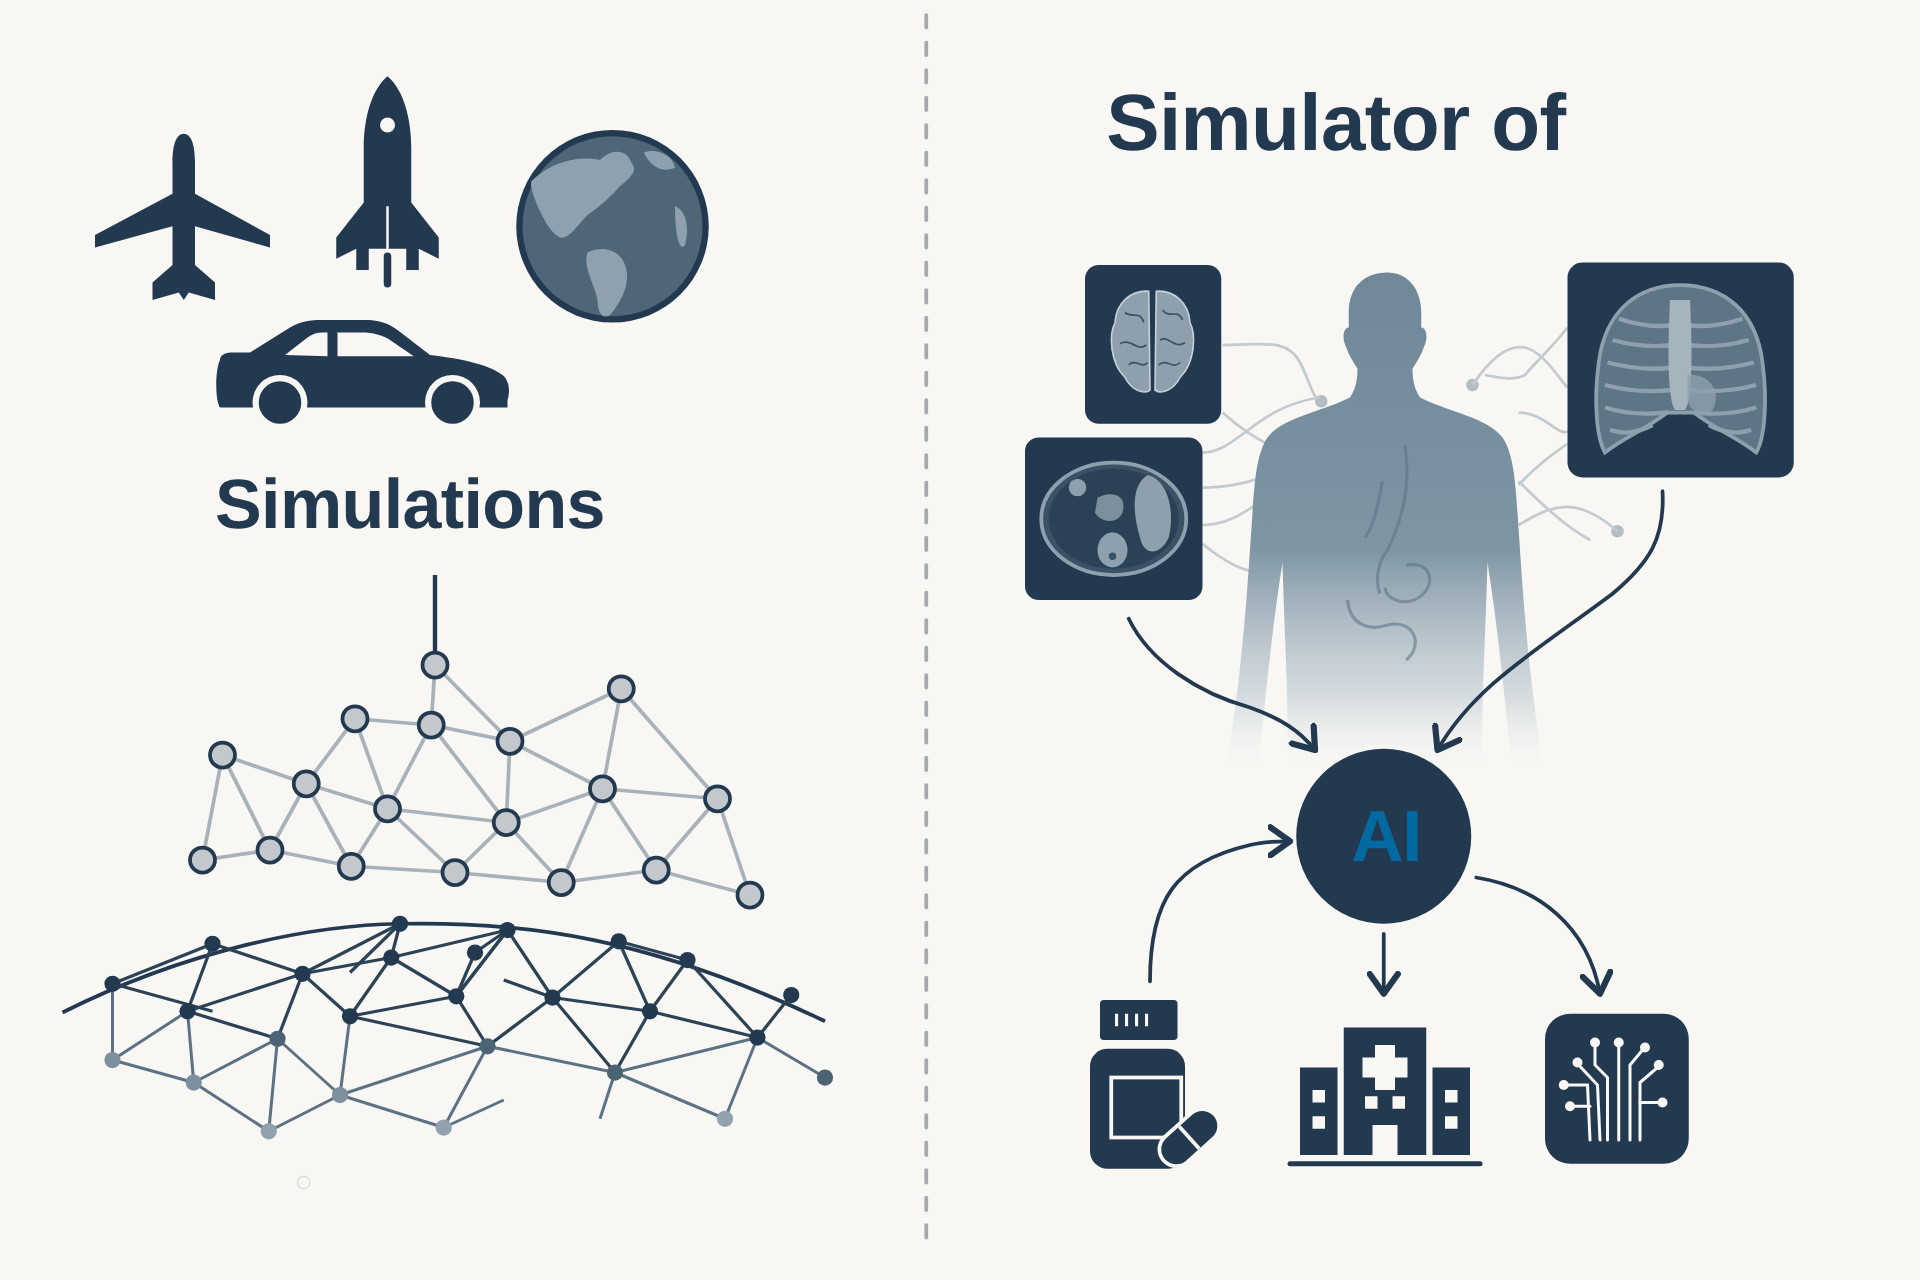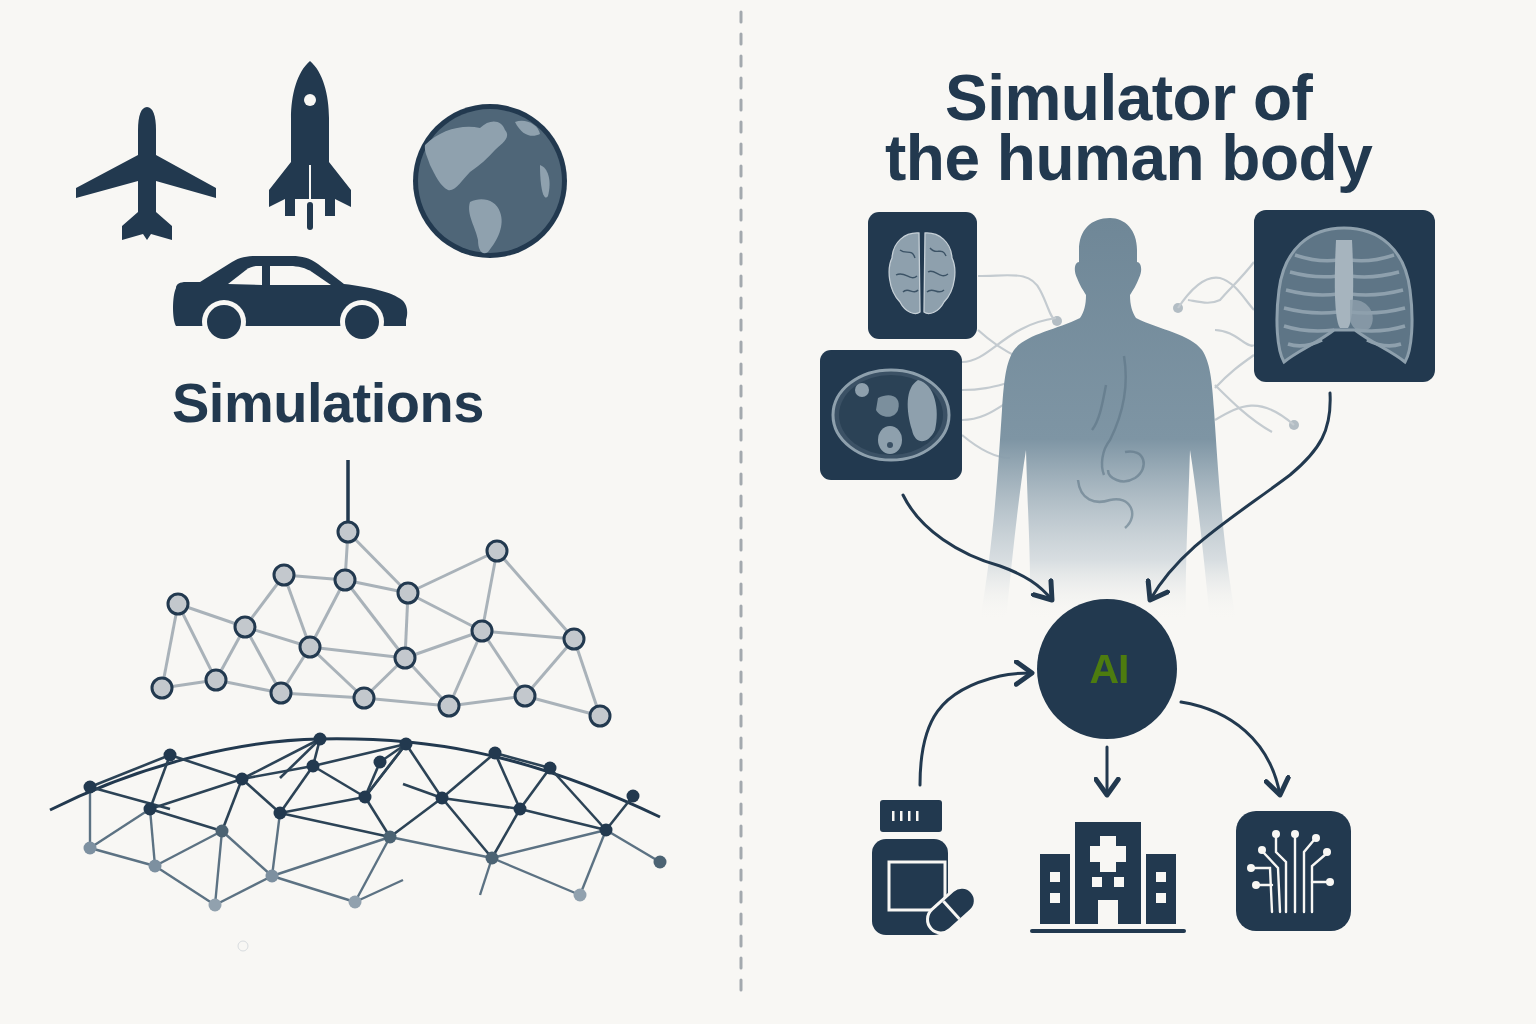--- a/index.html
+++ b/index.html
@@ -13,21 +13,21 @@
   .title {
     position: absolute; color: #22394f; font-weight: 700;
     font-family: "Liberation Sans", "DejaVu Sans", sans-serif;
     letter-spacing: -0.5px; white-space: nowrap;
   }
   #left-title { left: 172px; top: 370px; font-size: 56px; }
   #right-title { left: 885px; top: 68px; font-size: 64px; line-height: 60px; text-align: center; }
   #ai-label {
     position: absolute; left: 1040px; top: 600px; width: 138px; height: 138px;
     display: flex; align-items: center; justify-content: center;
-    color: #4d7c0f; font-size: 41px; font-weight: 700; letter-spacing: -1px;
+    color: #0369a1; font-size: 58px; font-weight: 700; letter-spacing: -1px;
     font-family: "Liberation Sans", "DejaVu Sans", sans-serif;
   }
 </style>
 </head>
 <body>
 
 <svg class="canvas" width="1536" height="1024" viewBox="0 0 1536 1024" xmlns="http://www.w3.org/2000/svg">
   <defs>
     <linearGradient id="bodyGrad" x1="0" y1="0" x2="0" y2="1">
       <stop offset="0" stop-color="#6f8797"></stop>
@@ -368,15 +368,14 @@
         <circle cx="1251" cy="868" r="4"></circle>
       <circle cx="1256" cy="885" r="4"></circle>
         <circle cx="1330" cy="882" r="4"></circle>
     </g>
   </g>
 </svg>
 
 <div id="left-title" class="title">Simulations</div>
 <div id="right-title" class="title">
   <div>Simulator of</div>
-  <div>the human body</div>
 </div>
 <div id="ai-label">AI</div>
 
 </body></html>

